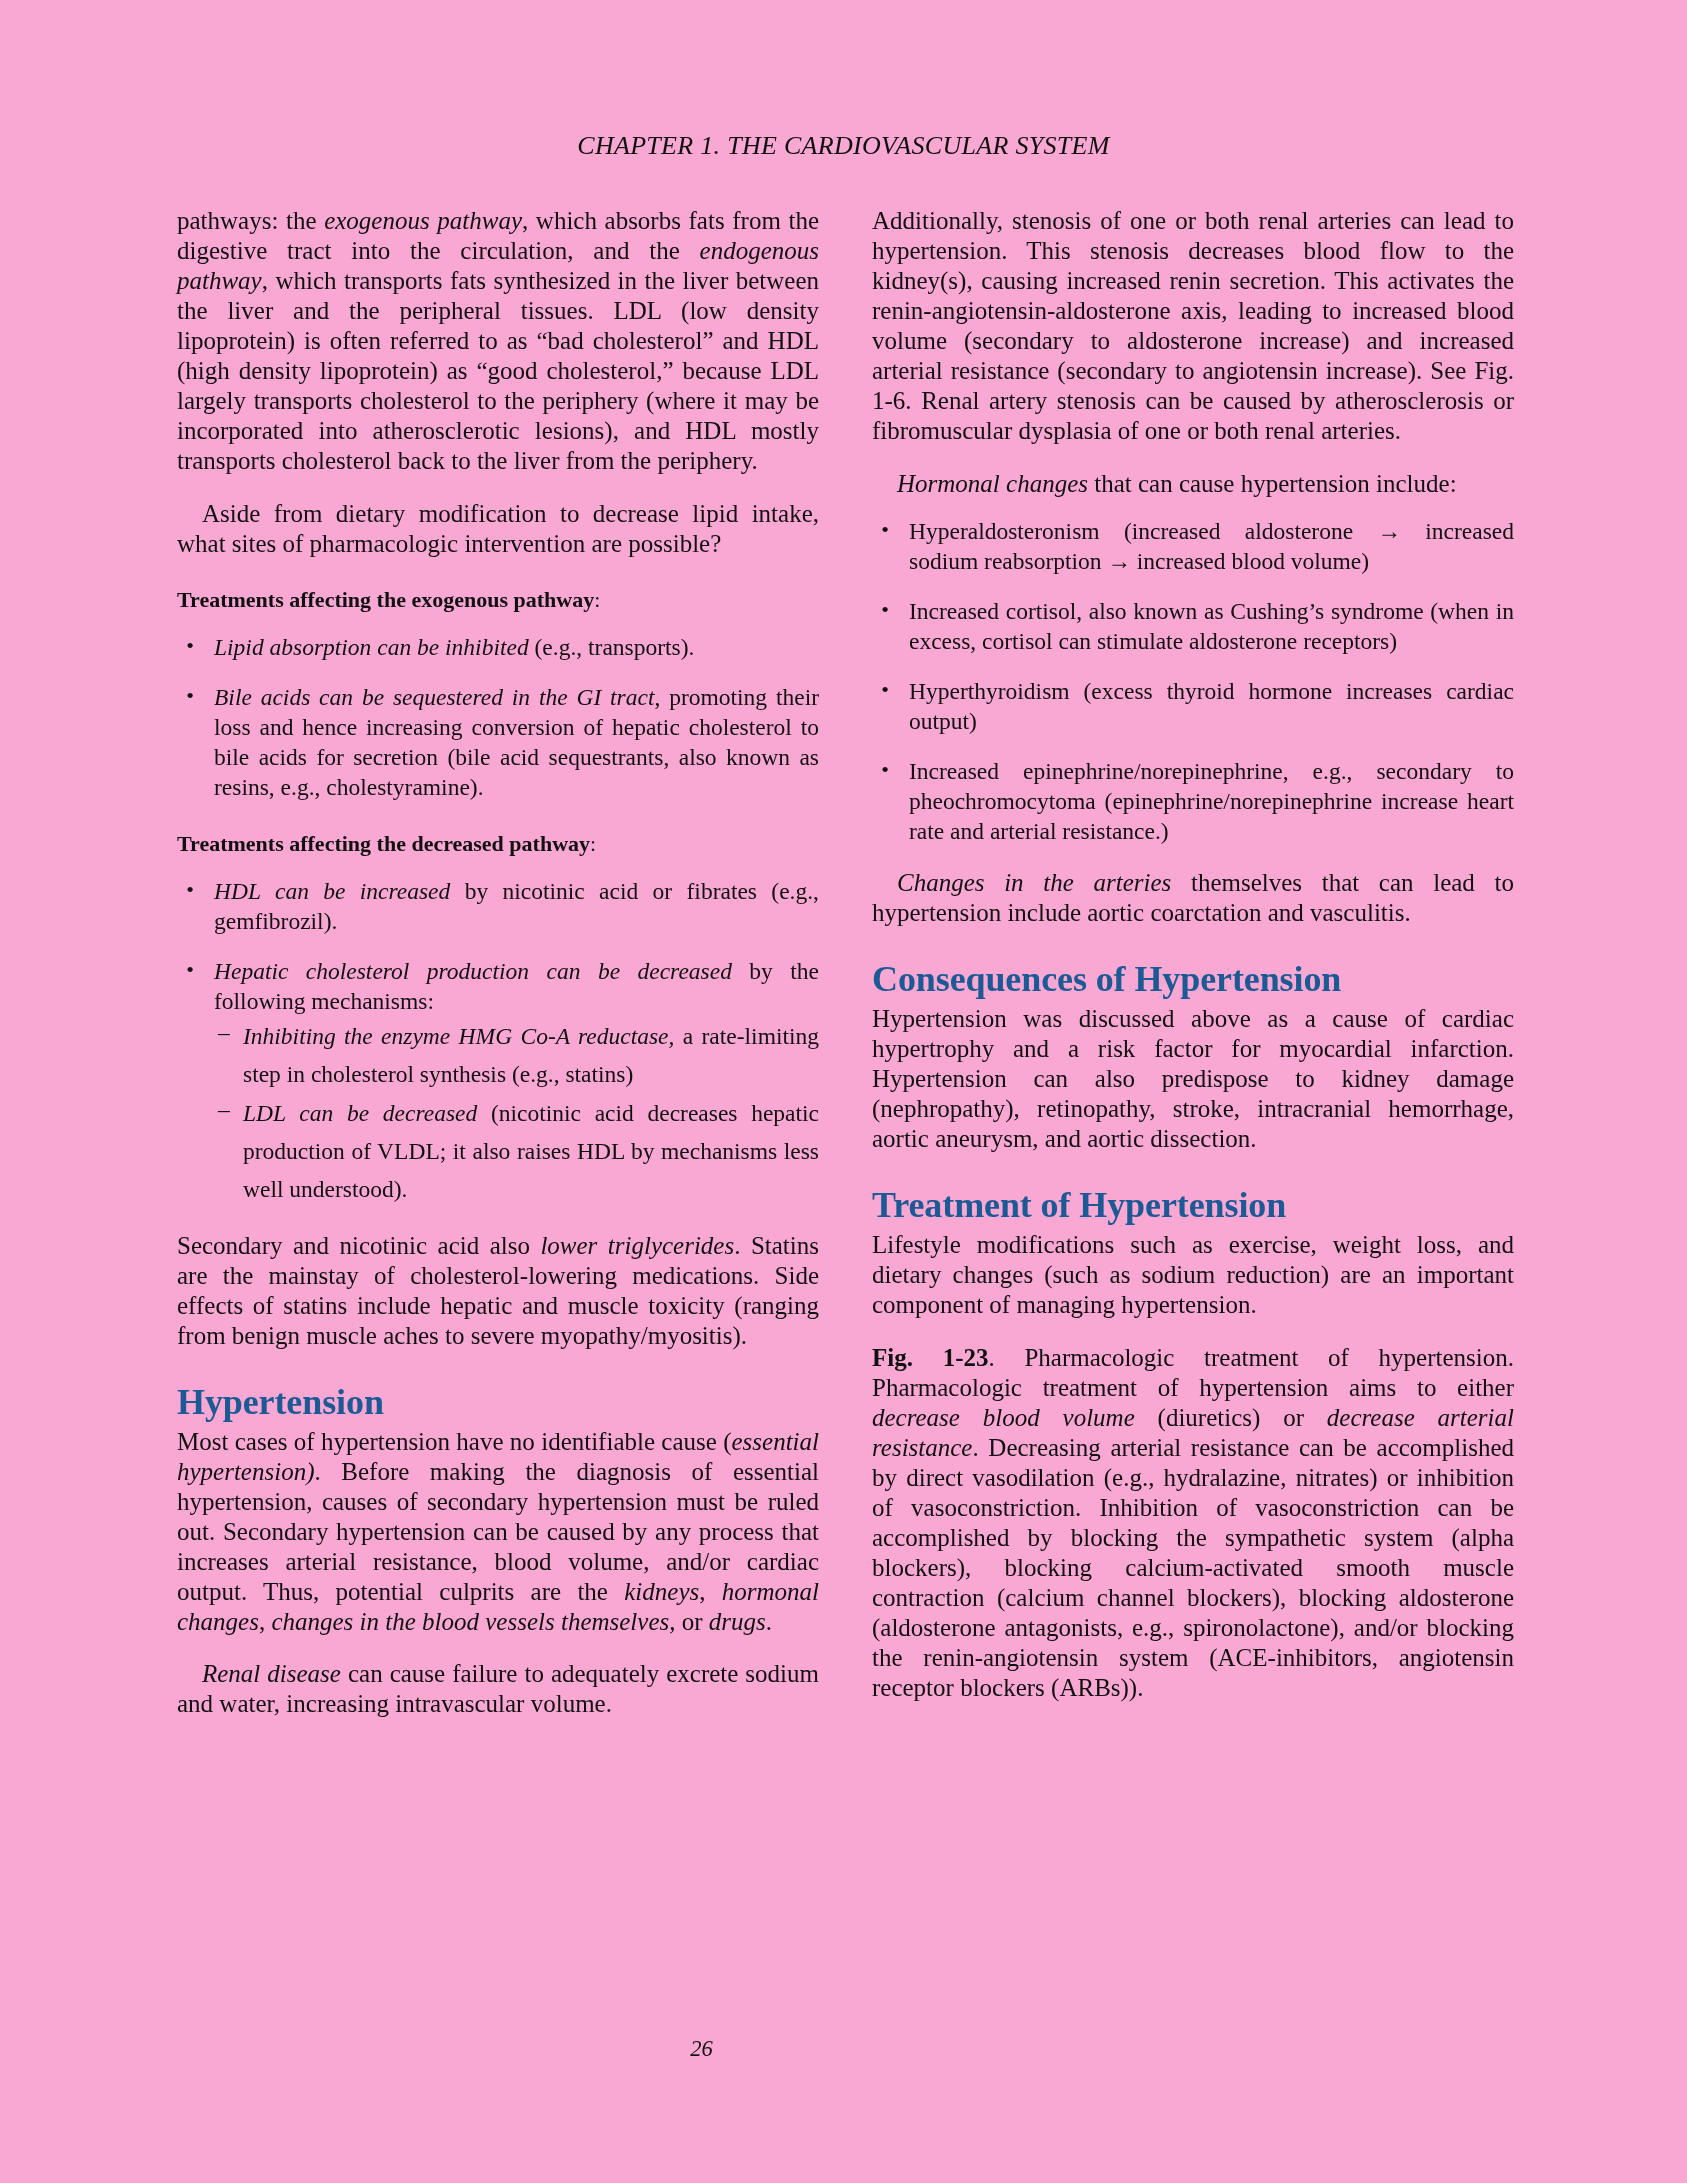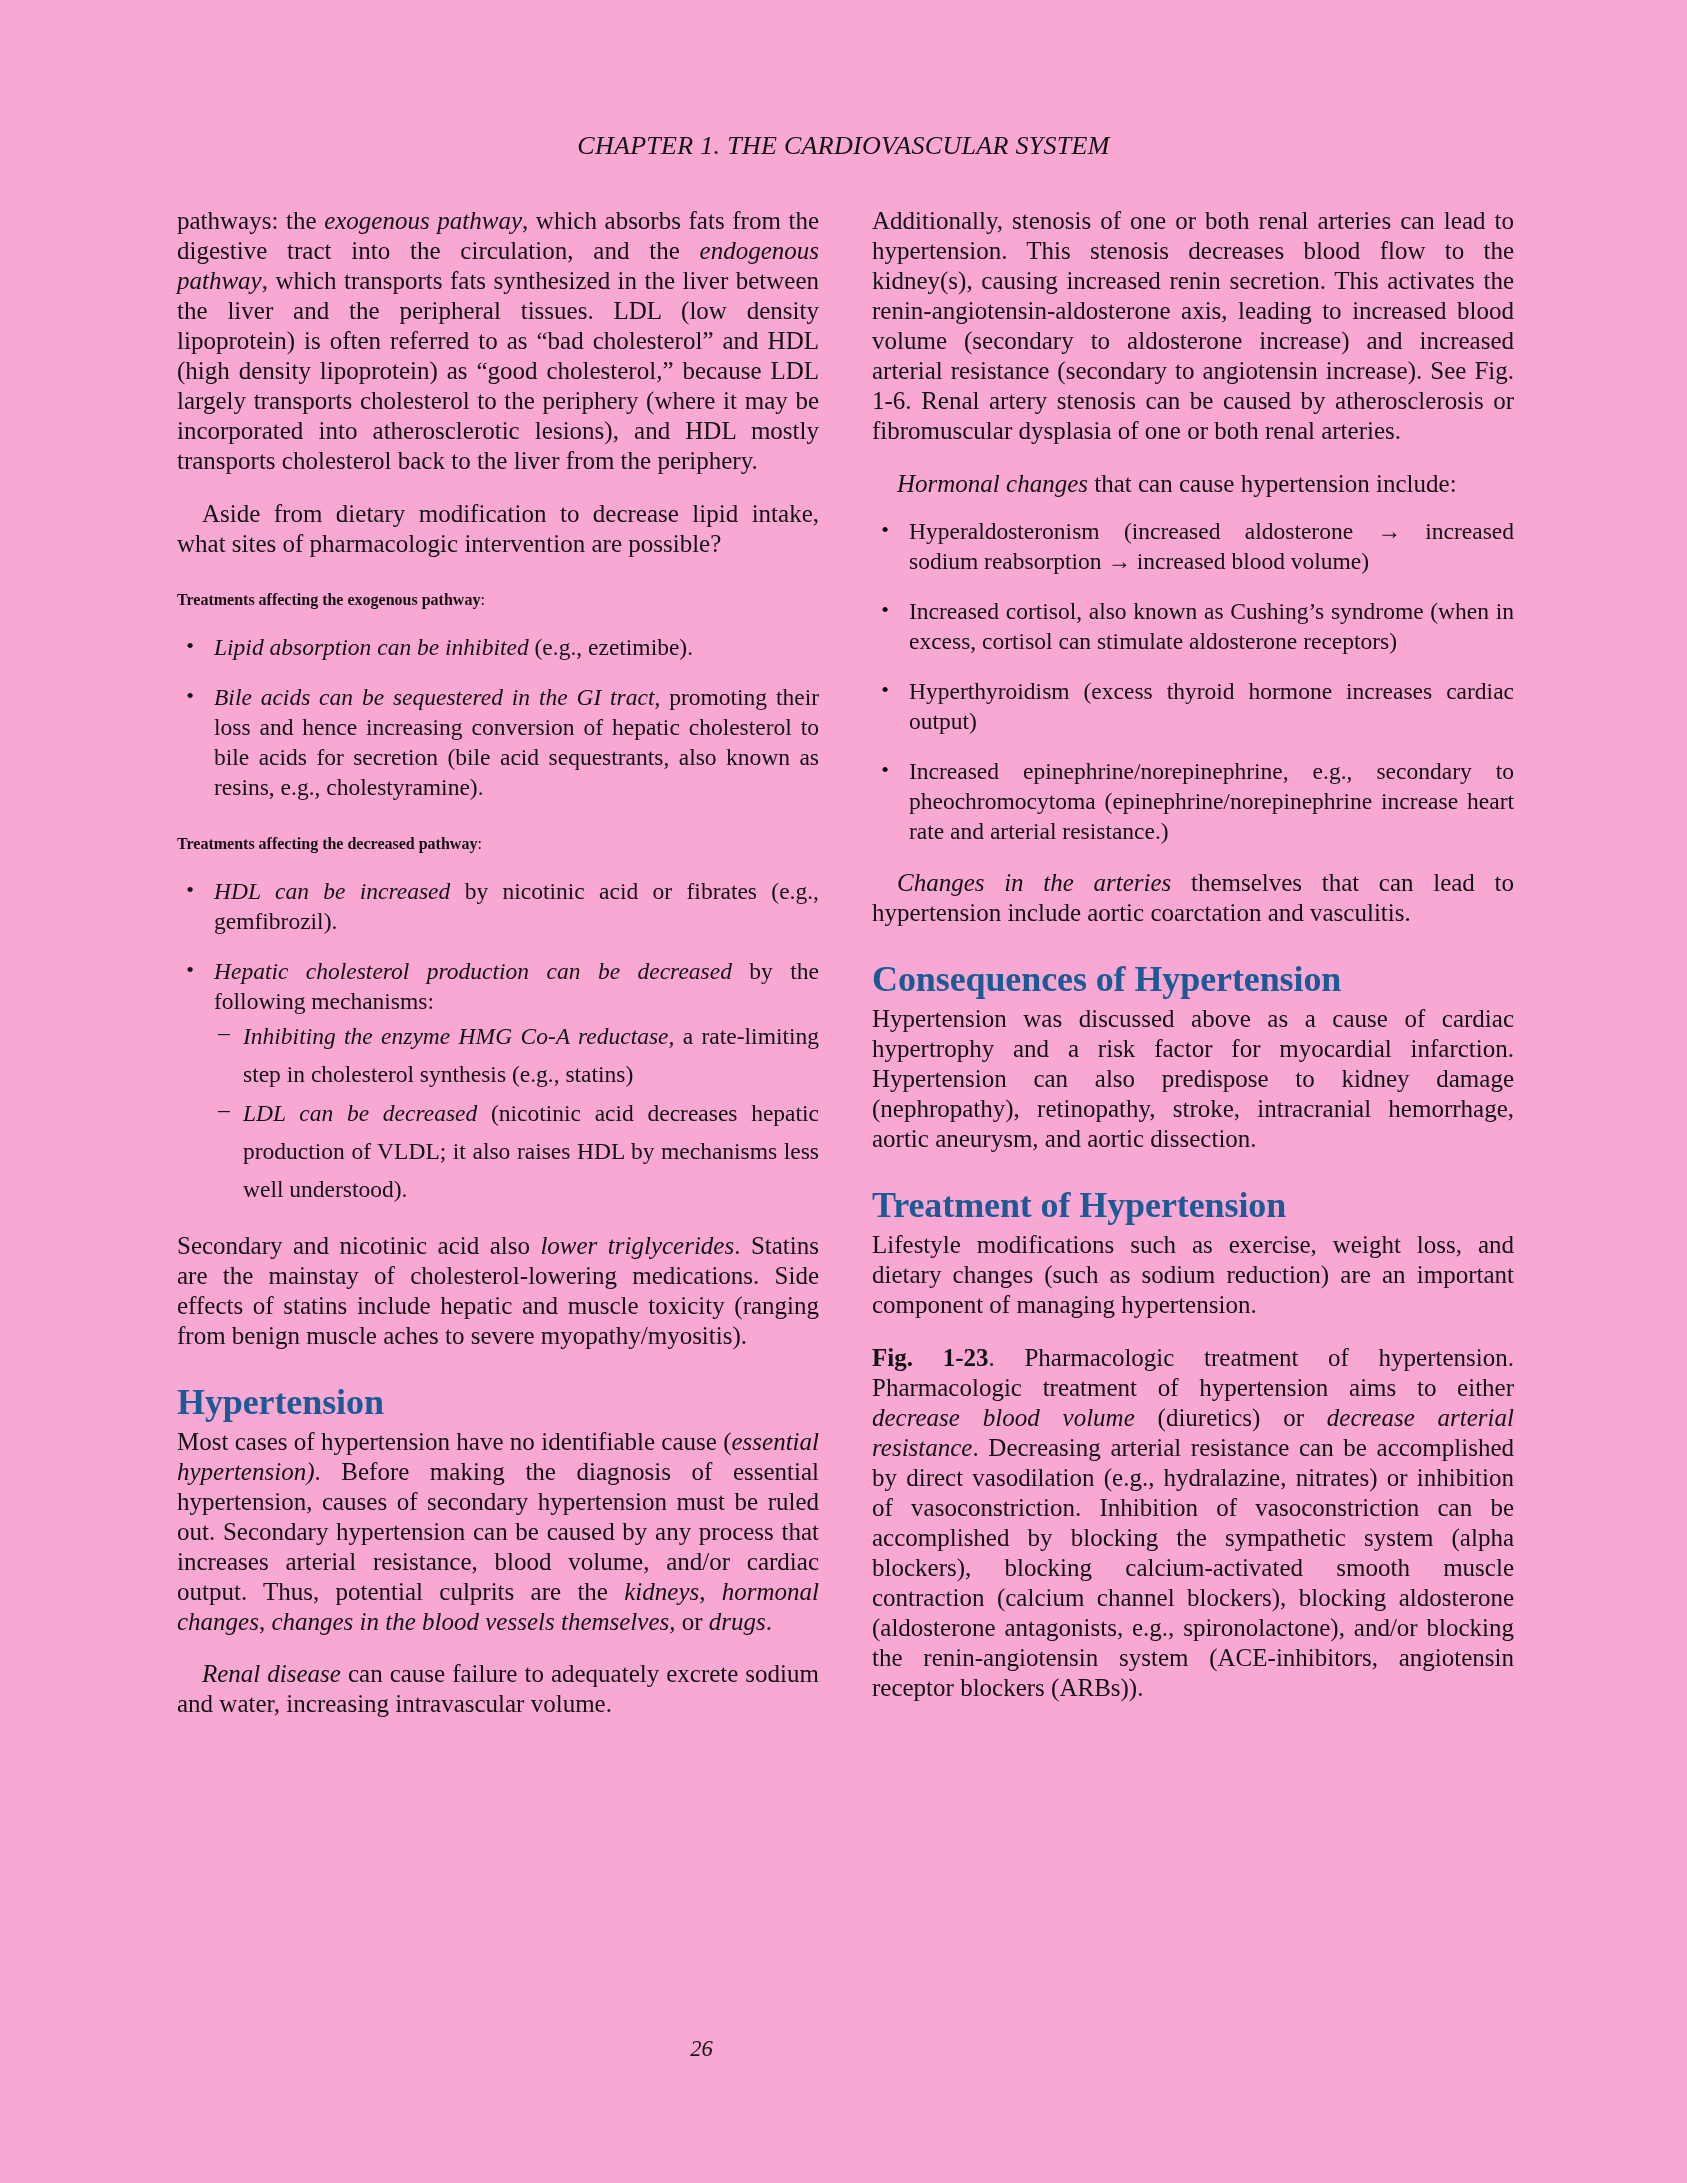--- a/index.html
+++ b/index.html
@@ -67,21 +67,21 @@
   p.para.indent { text-indent: 25px; }
   p.para.gap    { margin-top: 22.5px; }
 
   .it { font-style: italic; }
   .bd { font-weight: bold; }
 
   
   p.lead {
     margin: 0;
     margin-top: 26.5px;
-    font-size: 16px;
+    font-size: 22px;
     line-height: 30px;
     font-weight: bold;
     text-align: left;
     color: #111111;
     font-family: Liberation Serif, serif;
   }
   p.lead .reg { font-weight: normal; }
 
   
   h2.section {
@@ -170,21 +170,21 @@
 
     <div class="col">
 
       <p class="para"><span>pathways: the </span><span class="it">exogenous pathway</span><span>, which absorbs fats from the digestive tract into the circulation, and the </span><span class="it">endogenous pathway</span><span>, which transports fats synthesized in the liver between the liver and the peripheral tissues. LDL (low density lipoprotein) is often referred to as “bad cholesterol” and HDL (high density lipoprotein) as “good cholesterol,” because LDL largely transports cholesterol to the periphery (where it may be incorporated into atherosclerotic lesions), and HDL mostly transports cholesterol back to the liver from the periphery.</span></p>
 
       <p class="para indent gap">Aside from dietary modification to decrease lipid intake, what sites of pharmacologic intervention are possible?</p>
 
       <p class="lead"><span>Treatments affecting the exogenous pathway</span><span class="reg">:</span></p>
 
       <ul class="bullets">
-        <li class="first"><span class="it">Lipid absorption can be inhibited</span><span> (e.g., ezetimibe).</span></li>
+        <li class="first"><span class="it">Lipid absorption can be inhibited</span><span> (e.g., transports).</span></li>
         <li><span class="it">Bile acids can be sequestered in the GI tract</span><span>, promoting their loss and hence increasing conversion of hepatic cholesterol to bile acids for secretion (bile acid sequestrants, also known as resins, e.g., cholestyramine).</span></li>
       </ul>
 
       <p class="lead"><span>Treatments affecting the decreased pathway</span><span class="reg">:</span></p>
 
       <ul class="bullets">
         <li class="first"><span class="it">HDL can be increased</span><span> by nicotinic acid or fibrates (e.g., gemfibrozil).</span></li>
         <li><span class="it">Hepatic cholesterol production can be decreased</span><span> by the following mechanisms:</span>
           <ul class="dashes">
             <li><span class="it">Inhibiting the enzyme HMG Co-A reductase,</span><span> a rate-limiting step in cholesterol synthesis (e.g., statins)</span></li>

